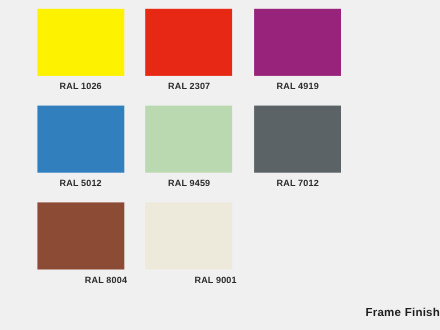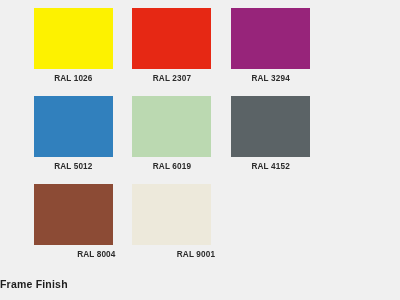--- a/index.html
+++ b/index.html
@@ -53,21 +53,21 @@
     letter-spacing: 0.15px;
     text-align: center;
     line-height: 10px;
     white-space: nowrap;
   }
   #board-caption {
     position: absolute;
     left: 0;
     right: 0;
     bottom: 9px;
-    text-align: left;
+    text-align: right;
     font-size: 10.5px;
     font-weight: bold;
     color: #1e1e1e;
     letter-spacing: 0.2px;
     line-height: 13px;
   }
 </style>
 </head>
 <body style="background: rgb(240, 240, 240);">
 
@@ -81,36 +81,36 @@
     </div>
 
 
     <div class="swatch-cell">
       <div class="swatch-chip" style="background: rgb(230, 40, 20);"></div>
       <div class="swatch-label" style="color: rgb(43, 43, 43);">RAL 2307</div>
     </div>
 
     <div class="swatch-cell">
       <div class="swatch-chip" style="background: rgb(151, 36, 122);"></div>
-      <div class="swatch-label" style="color: rgb(43, 43, 43);">RAL 3294</div>
+      <div class="swatch-label" style="color: rgb(43, 43, 43);">RAL 4919</div>
     </div>
 
     <div class="swatch-cell">
       <div class="swatch-chip" style="background: rgb(49, 128, 189);"></div>
       <div class="swatch-label" style="color: rgb(43, 43, 43); text-align: right;">RAL 5012</div>
     </div>
 
     <div class="swatch-cell">
       <div class="swatch-chip" style="background: rgb(187, 217, 177);"></div>
-      <div class="swatch-label" style="color: rgb(43, 43, 43);">RAL 6019</div>
+      <div class="swatch-label" style="color: rgb(43, 43, 43);">RAL 9459</div>
     </div>
 
     <div class="swatch-cell">
       <div class="swatch-chip" style="background: rgb(91, 99, 102);"></div>
-      <div class="swatch-label" style="color: rgb(43, 43, 43);">RAL 4152</div>
+      <div class="swatch-label" style="color: rgb(43, 43, 43);">RAL 7012</div>
     </div>
 
     <div class="swatch-cell">
       <div class="swatch-chip" style="background: rgb(140, 75, 53);"></div>
       <div class="swatch-label" style="color: rgb(43, 43, 43); margin-left: 46px;">RAL 8004</div>
     </div>
 
     <div class="swatch-cell">
       <div class="swatch-chip" style="background: rgb(237, 233, 219);"></div>
       <div class="swatch-label" style="color: rgb(43, 43, 43); padding-left: 48px;">RAL 9001</div>

